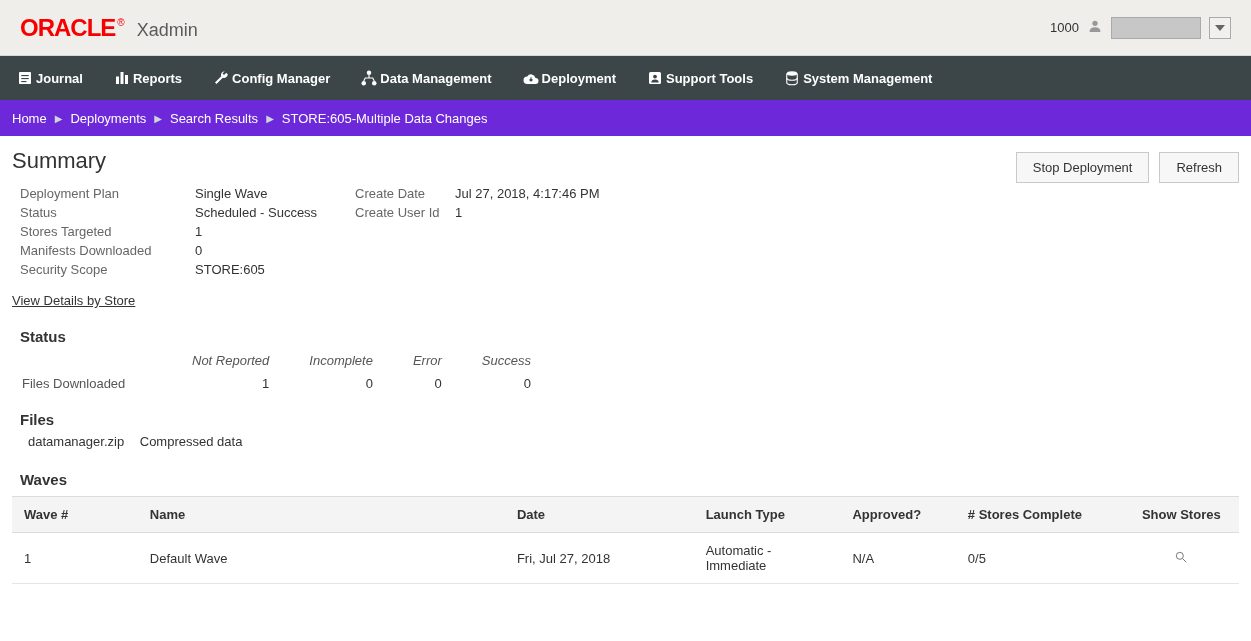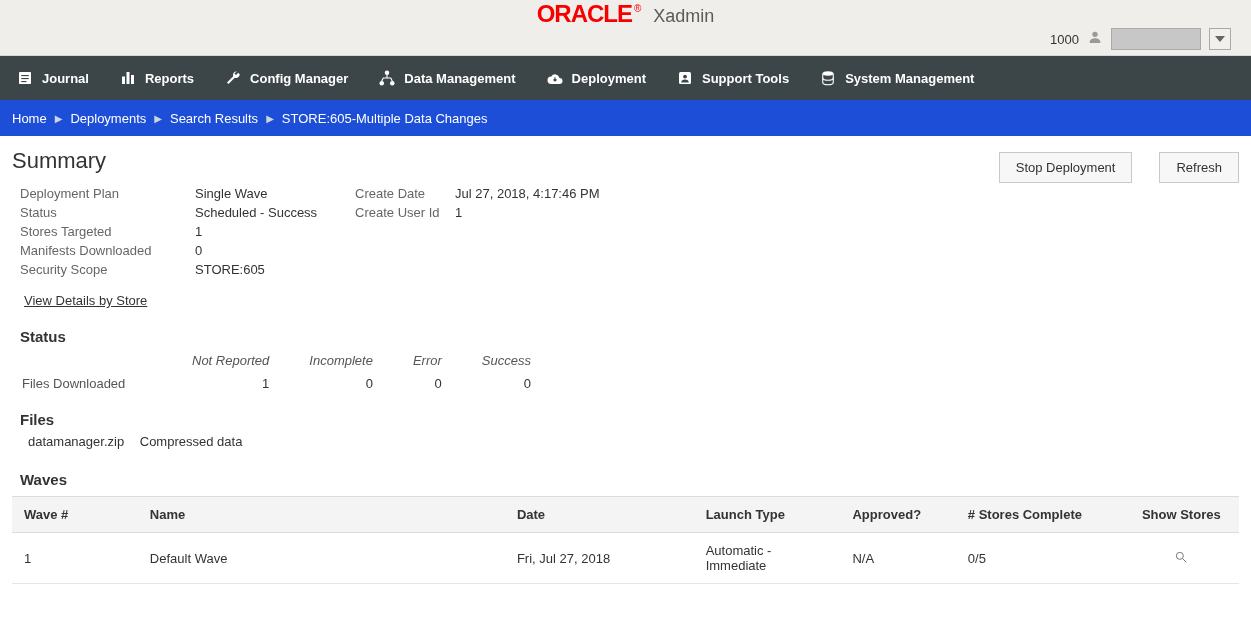--- a/index.html
+++ b/index.html
@@ -1,48 +1,48 @@
 <!DOCTYPE html>
 <html><head>
 <meta charset="utf-8">
 <style>
   * { box-sizing: border-box; margin: 0; padding: 0; }
   body { font-family: Arial, Helvetica, sans-serif; font-size: 13px; color: #333; background: #fff; }
 
-  .header-bar { background: #f0eeeb; height: 56px; display: flex; align-items: center; padding: 0 20px; border-bottom: 1px solid #d9d6d2; flex-direction: column; }
+  .header-bar { background: #f0eeeb; height: 56px; display: flex; align-items: center; padding: 0 20px; border-bottom: 1px solid #d9d6d2; }
   .logo-area { display: flex; align-items: baseline; gap: 8px; }
   .logo-oracle { color: #f80000; font-size: 24px; font-weight: bold; letter-spacing: -1px; font-family: Arial, sans-serif; }
   .logo-reg { color: #f80000; font-size: 10px; position: relative; top: -10px; left: -6px; }
   .logo-app { color: #5b5b5b; font-size: 18px; margin-left: -2px; }
   .header-right { margin-left: auto; display: flex; align-items: center; gap: 8px; }
   .header-num { color: #333; font-size: 13px; }
   .user-icon { color: #999; font-size: 16px; }
   .user-select { width: 90px; height: 22px; background: #c7c7c7; border: 1px solid #aaa; }
   .user-caret { border: 1px solid #aaa; width: 22px; height: 22px; display: inline-flex; align-items: center; justify-content: center; color: #666; background: #f2f0ed; }
 
   .nav-bar { background: #3c4547; height: 44px; display: flex; align-items: center; padding: 0 16px; gap: 30px; }
-  .nav-item { color: #fff; font-size: 13px; font-weight: bold; display: inline-flex; align-items: center; gap: 8px; cursor: pointer; }
+  .nav-item { color: #fff; font-size: 13px; font-weight: bold; display: inline-flex; align-items: center; gap: 2px; cursor: pointer; }
   .nav-icon { color: #fff; display: inline-flex; align-items: center; justify-content: center; }
   .nav-icon svg { width: 18px; height: 18px; fill: #fff; }
 
-  .breadcrumb-bar { background: #1d4ed8; height: 36px; display: flex; align-items: center; padding: 0 12px; color: #fff; font-size: 13px; gap: 8px; }
+  .breadcrumb-bar { background: #6d28d9; height: 36px; display: flex; align-items: center; padding: 0 12px; color: #fff; font-size: 13px; gap: 8px; }
   .breadcrumb-bar a { color: #fff; text-decoration: none; cursor: pointer; }
   .bc-sep { color: #cdd6dc; font-size: 10px; }
 
   .content { padding: 12px 12px 24px 12px; }
   .top-row { display: flex; align-items: center; }
   .section-title { font-size: 22px; color: #333; font-weight: normal; margin-bottom: 12px; }
   .btns { margin-left: auto; display: flex; gap: 10px; }
-  .btn { background: #f7f7f7; border: 1px solid #c9c9c9; color: #333; padding: 7px 16px; font-size: 13px; cursor: pointer; margin-left: 17px; }
+  .btn { background: #f7f7f7; border: 1px solid #c9c9c9; color: #333; padding: 7px 16px; font-size: 13px; cursor: pointer; }
 
   .summary-grid { display: grid; grid-template-columns: 175px 160px 100px auto; row-gap: 4px; font-size: 13px; margin-left: 8px; }
   .summary-grid .lbl { color: #666; }
   .summary-grid .val { color: #333; }
 
-  .view-details { display: inline-block; margin: 16px 0 12px 12px; color: #333; text-decoration: underline; cursor: pointer; font-size: 13px; }
+  .view-details { display: inline-block; margin: 16px 0 12px 0; color: #333; text-decoration: underline; cursor: pointer; font-size: 13px; }
 
   .sub-title { font-size: 15px; font-weight: bold; color: #333; margin: 8px 0 6px 8px; }
 
   .status-table { margin-left: 10px; border-collapse: collapse; }
   .status-table th { font-weight: normal; font-style: italic; color: #555; text-align: right; padding: 2px 20px 6px 20px; font-size: 13px; }
   .status-table th:first-child { text-align: left; padding-left: 0; }
   .status-table td { color: #333; text-align: right; padding: 2px 20px; font-size: 13px; }
   .status-table td:first-child { text-align: left; padding-left: 0; color: #555; width: 150px; }
 
   .files-row { margin-left: 16px; font-size: 13px; color: #333; }

